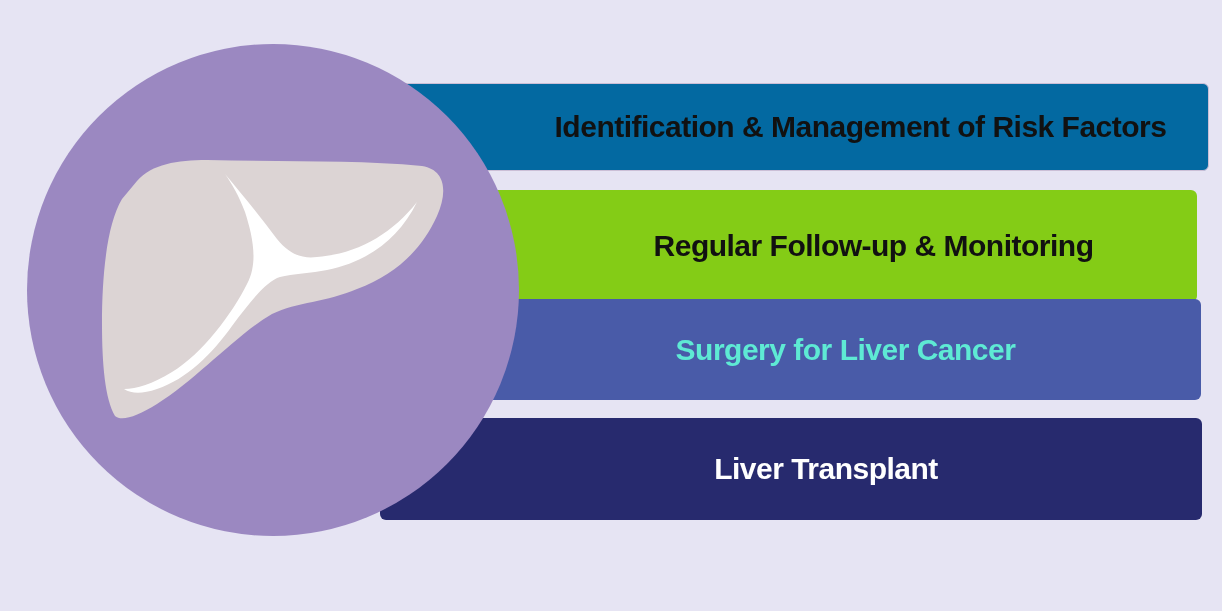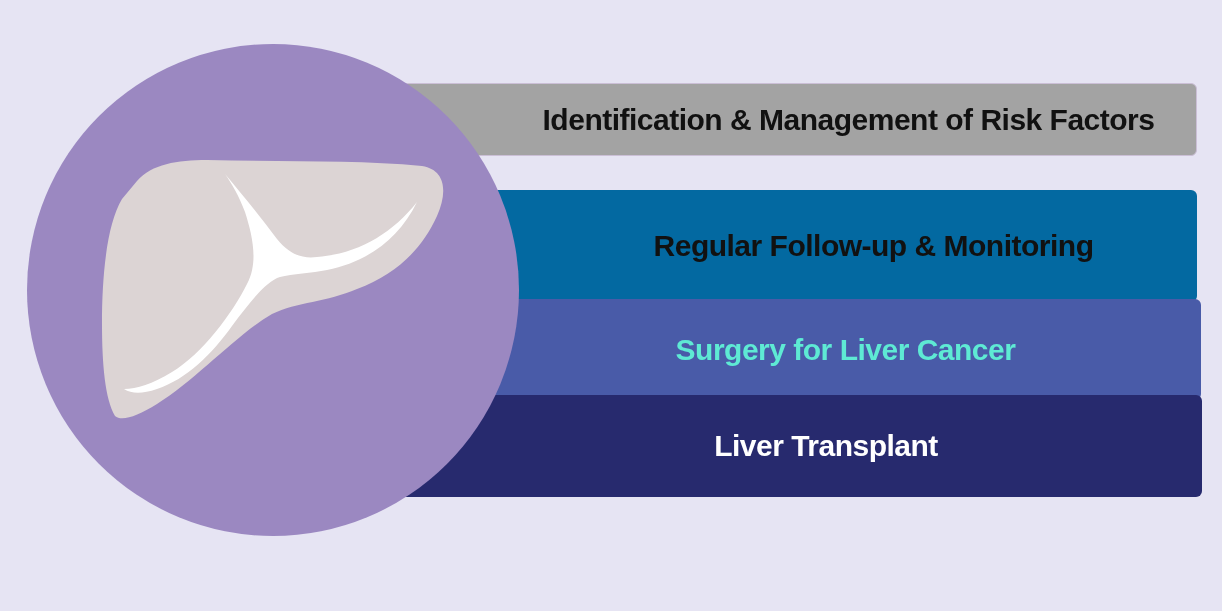--- a/index.html
+++ b/index.html
@@ -12,24 +12,24 @@
   .bar {
     position:absolute;
     border-radius:6px;
     display:flex; align-items:center; justify-content:center;
     font-weight:bold;
     font-size:30px;
     letter-spacing:-0.5px;
     box-sizing:border-box;
   }
   .bar span { white-space:nowrap; }
-  #bar1 { left:380px; top:83px; width:817px; height:73px; background:#a3a3a3; color:#111; border:1px solid #cbbfd6; padding-left:120px; }
-  #bar2 { left:380px; top:190px; width:817px; height:112px; background:#0369a1; color:#111; padding-left:170px; }
+  #bar1 { left:392px; top:83px; width:817px; height:88px; background:#0369a1; color:#111; border:1px solid #cbbfd6; padding-left:120px; }
+  #bar2 { left:380px; top:190px; width:817px; height:112px; background:#84cc16; color:#111; padding-left:170px; }
   #bar3 { left:380px; top:299px; width:821px; height:101px; background:#495ba8; color:#5eead4; padding-left:110px; }
-  #bar4 { left:380px; top:395px; width:822px; height:102px; background:#272a6e; color:#ffffff; padding-left:70px; }
+  #bar4 { left:380px; top:418px; width:822px; height:102px; background:#272a6e; color:#ffffff; padding-left:70px; }
   .circle {
     position:absolute; left:27px; top:44px; width:492px; height:492px;
     border-radius:50%; background:#9b88c1;
   }
   .circle svg { position:absolute; left:0; top:0; }
 </style>
 </head>
 <body>
 
 <div id="bar1" class="bar">

